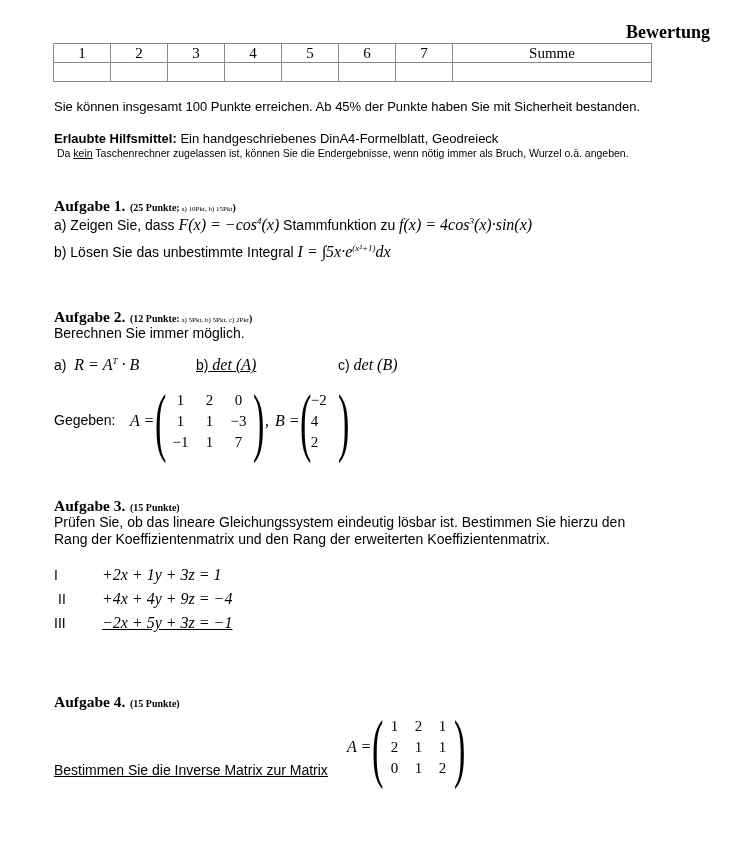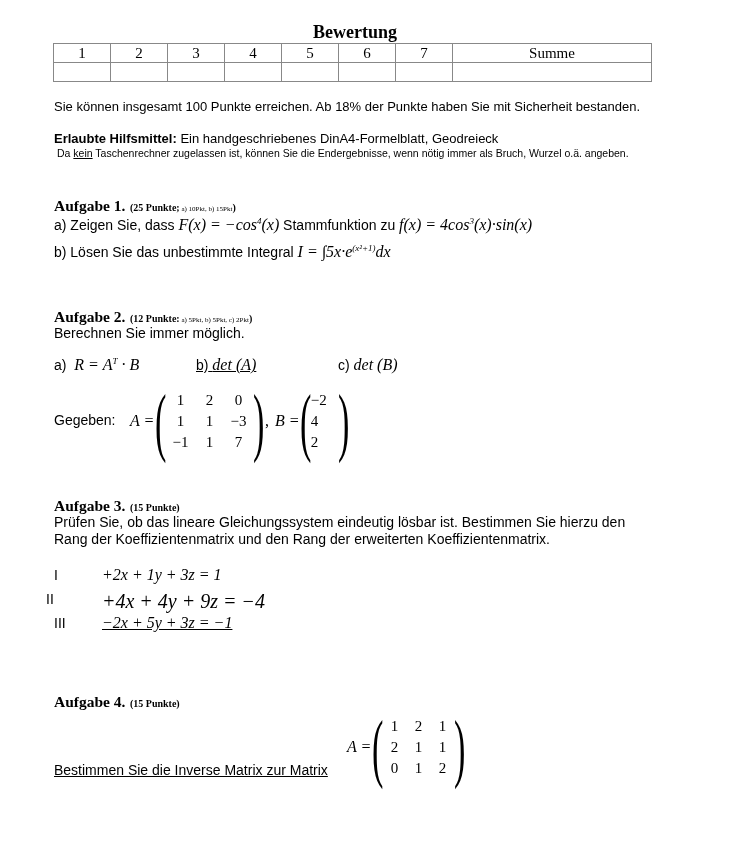--- a/index.html
+++ b/index.html
@@ -1,20 +1,20 @@
 <!DOCTYPE html>
 <html><head>
 <meta charset="utf-8">
 <style>
   html, body { margin:0; padding:0; background:#ffffff; }
   body { width:730px; height:854px; position:relative; overflow:hidden; color:#000; font-family:"Liberation Sans", sans-serif; }
   .abs { position:absolute; white-space:nowrap; }
   .math { font-family:"Liberation Serif", serif; font-style:italic; }
   .mr { font-family:"Liberation Serif", serif; font-style:normal; }
-  .title { left:0; width:710px; text-align:center; top:22px; font-family:"Liberation Serif", serif; font-weight:bold; font-size:18px; }
+  .title { left:0; width:710px; text-align:right; top:22px; font-family:"Liberation Serif", serif; font-weight:bold; font-size:18px; }
   table.grade { position:absolute; left:53px; top:43px; border-collapse:collapse; font-family:"Liberation Serif", serif; font-size:15px; }
   table.grade td { border:1px solid #888; height:18px; padding:0; text-align:center; width:56px; }
   table.grade td.sum { width:198px; }
   .p { font-size:13px; }
   .ps { font-size:10.5px; }
   .aufg { font-family:"Liberation Serif", serif; font-weight:bold; font-size:15.5px; }
   .pts { font-family:"Liberation Serif", serif; font-weight:bold; font-size:10px; }
   .tiny { font-family:"Liberation Serif", serif; font-size:7px; font-weight:normal; }
   .txt { font-size:14px; }
   .mx { position:absolute; display:flex; align-items:center; }
@@ -46,21 +46,21 @@
     <td></td>
     <td></td>
     <td></td>
     <td></td>
     <td></td>
     <td class="sum"></td>
   </tr>
 </tbody>
   </table>
 
-<div class="abs p" style="left:54px; top:99px;">Sie können insgesamt 100 Punkte erreichen. Ab 18% der Punkte haben Sie mit Sicherheit bestanden.</div>
+<div class="abs p" style="left:54px; top:99px;">Sie können insgesamt 100 Punkte erreichen. Ab 45% der Punkte haben Sie mit Sicherheit bestanden.</div>
 <div class="abs p" style="left:54px; top:131px;">
   <b>Erlaubte Hilfsmittel:</b><span> Ein handgeschriebenes DinA4-Formelblatt, Geodreieck</span>
 </div>
 <div class="abs ps" style="left:57px; top:147px;">
   <span>Da </span><u>kein</u><span> Taschenrechner zugelassen ist, können Sie die Endergebnisse, wenn nötig immer als Bruch, Wurzel o.ä. angeben.</span>
 </div>
 
 <div class="abs" style="left:54px; top:197px;">
   <span class="aufg">Aufgabe 1.</span>
   <span class="pts">(25 Punkte;</span><span class="tiny"> a) 10Pkt, b) 15Pkt</span><span class="pts">)</span>
@@ -121,22 +121,22 @@
 
 <div class="abs" style="left:54px; top:497px;">
   <span class="aufg">Aufgabe 3.</span>
   <span class="pts">(15 Punkte)</span>
 </div>
 <div class="abs txt" style="left:54px; top:514px;">Prüfen Sie, ob das lineare Gleichungssystem eindeutig lösbar ist. Bestimmen Sie hierzu den</div>
 <div class="abs txt" style="left:54px; top:531px;">Rang der Koeffizientenmatrix und den Rang der erweiterten Koeffizientenmatrix.</div>
 
 <div class="abs txt" style="left:54px; top:567px;">I</div>
 <div class="abs math" style="left:102px; top:566px; font-size:16px;">+2x + 1y + 3z = 1</div>
-<div class="abs txt" style="left:46px; top:591px;">II</div>
-<div class="abs math" style="left:102px; top:590px; font-size:20px;">+4x + 4y + 9z = −4</div>
+<div class="abs txt" style="left:58px; top:591px;">II</div>
+<div class="abs math" style="left:102px; top:590px; font-size:16px;">+4x + 4y + 9z = −4</div>
 <div class="abs txt" style="left:54px; top:615px;">III</div>
 <div class="abs math" style="left:102px; top:614px; font-size:16px;text-decoration:underline;">−2x + 5y + 3z = −1</div>
 
 <div class="abs" style="left:54px; top:693px;text-align:right;">
   <span class="aufg">Aufgabe 4.</span>
   <span class="pts">(15 Punkte)</span>
 </div>
 <div class="abs txt" style="left:54px; top:762px;text-decoration:underline;">Bestimmen Sie die Inverse Matrix zur Matrix </div>
 <div class="mx" style="left:347px; top:712px; height:70px;">
   <span class="math" style="font-size:16px; margin-right:2px;">A =</span>

